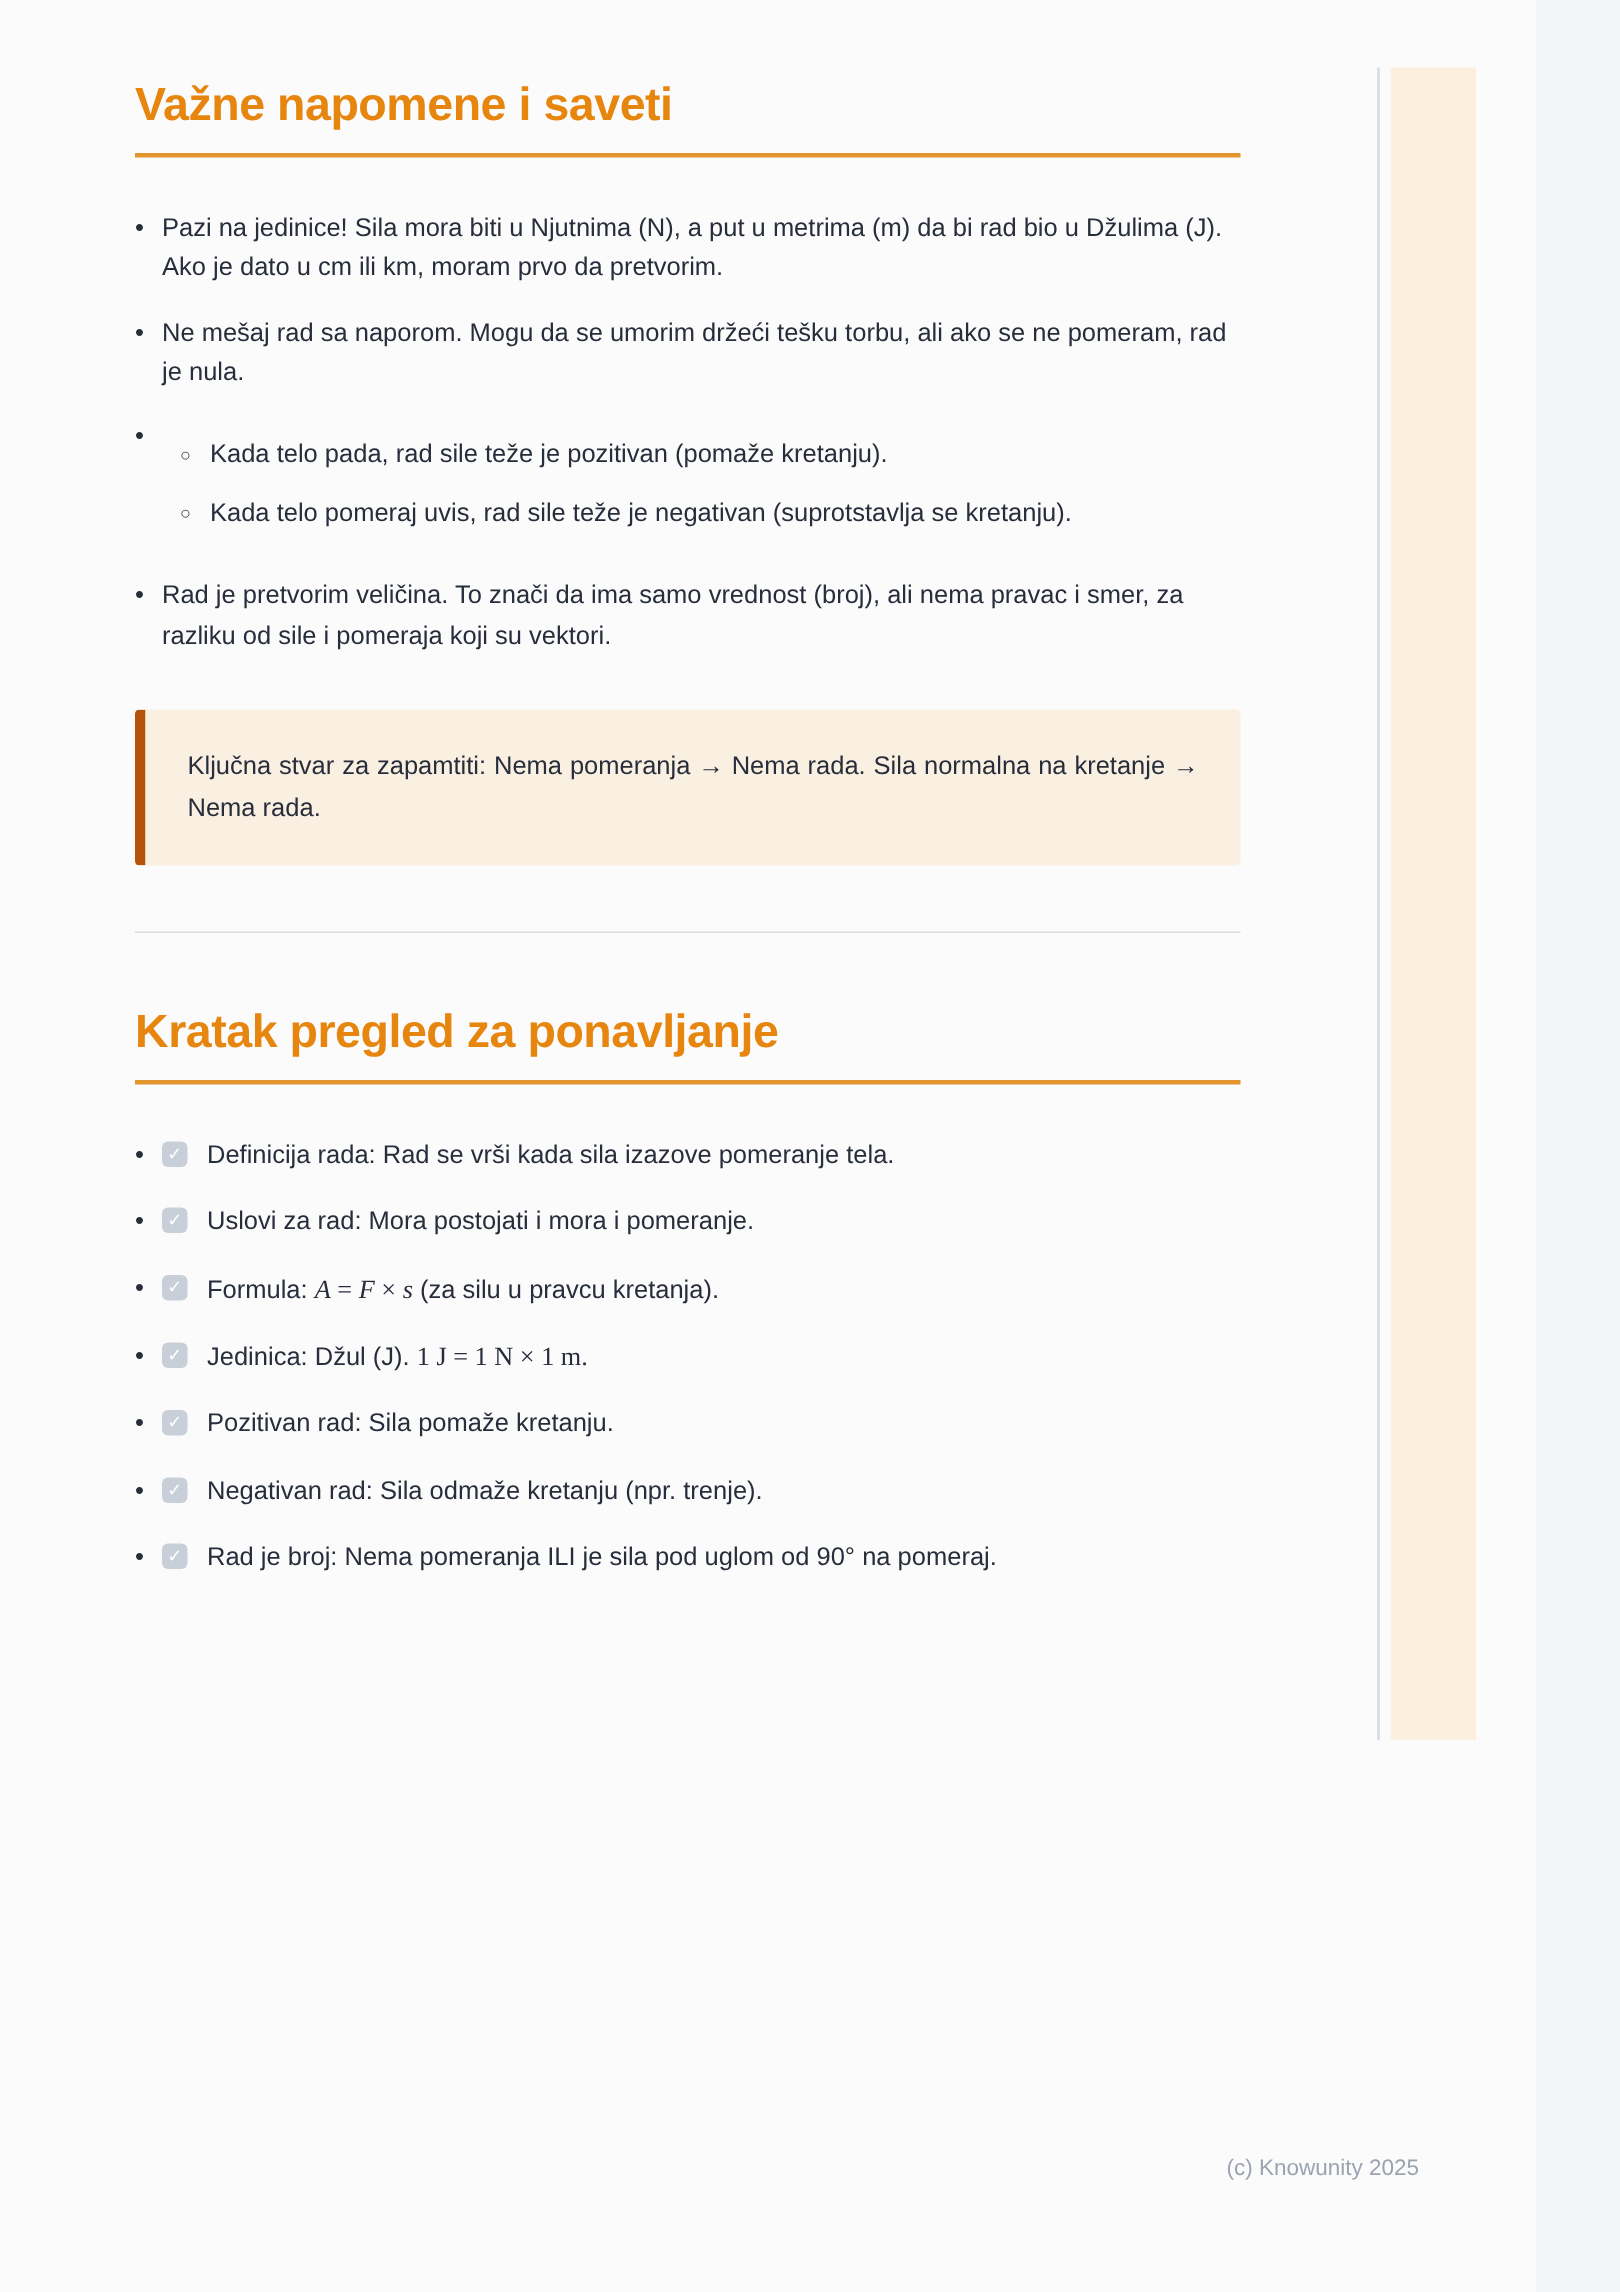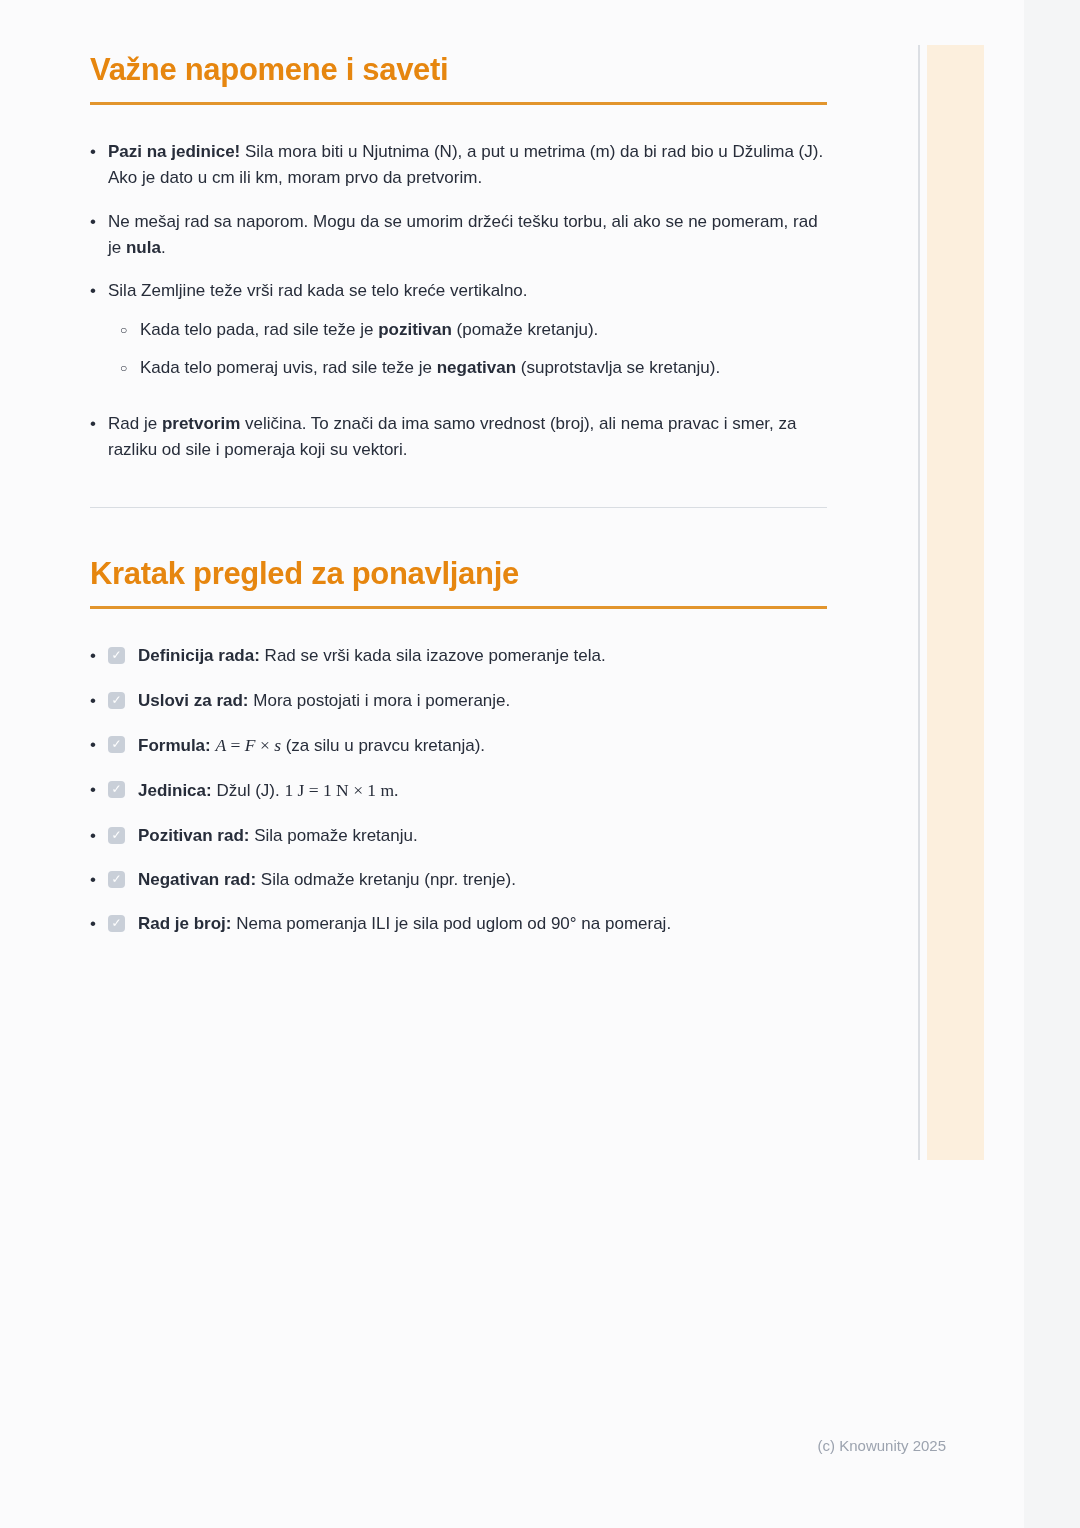--- a/index.html
+++ b/index.html
@@ -54,21 +54,21 @@
     align-items: flex-start;
     margin-bottom: 12px;
   }
   .subrow .submarker {
     flex: 0 0 20px;
     width: 20px;
     font-size: 12px;
     line-height: 2.2;
     color: #272d3a;
   }
-  .b { font-weight: 700; }
+  .b { font-weight: 400; }
   .math { font-family: "Liberation Serif", serif; font-size: 17.5px; }
   .mi { font-family: "Liberation Serif", serif; font-size: 17.5px; font-style: italic; }
   .callout {
     margin-top: 36px;
     background: #faf0e2;
     border-left: 7px solid #b45309;
     border-radius: 3px;
     padding: 24px 28px;
   }
   .callout .ctext {
@@ -138,37 +138,40 @@
           <div class="row">
             <span class="marker">•</span>
             <div class="txt"><span class="b">Pazi na jedinice!</span><span> Sila mora biti u Njutnima (N), a put u metrima (m) da bi rad bio u Džulima (J). Ako je dato u cm ili km, moram prvo da pretvorim.</span></div>
           </div>
           <div class="row">
             <span class="marker">•</span>
             <div class="txt"><span>Ne mešaj rad sa naporom. Mogu da se umorim držeći tešku torbu, ali ako se ne pomeram, rad je </span><span class="b">nula</span><span>.</span></div>
           </div>
           <div class="row">
             <span class="marker">•</span>
-            <div class="txt"><span>Sila Zemljine teže vrši rad kada se telo kreće vertikalno.</span><div class="subrows">
+            <div class="txt"><div class="subrows">
                 <div class="subrow">
                   <span class="submarker">○</span>
                   <div class="txt"><span>Kada telo pada, rad sile teže je </span><span class="b">pozitivan</span><span> (pomaže kretanju).</span></div>
                 </div>
                 <div class="subrow">
                   <span class="submarker">○</span>
                   <div class="txt"><span>Kada telo pomeraj uvis, rad sile teže je </span><span class="b">negativan</span><span> (suprotstavlja se kretanju).</span></div>
                 </div>
               </div></div>
           </div>
           <div class="row">
             <span class="marker">•</span>
             <div class="txt"><span>Rad je </span><span class="b">pretvorim</span><span> veličina. To znači da ima samo vrednost (broj), ali nema pravac i smer, za razliku od sile i pomeraja koji su vektori.</span></div>
           </div>
         </div>
 
+      <div class="callout">
+        <p class="ctext" id="callout-text"><span class="b">Ključna stvar za zapamtiti:</span><span> Nema pomeranja → Nema rada. Sila normalna na kretanje → Nema rada.</span></p>
+      </div>
     </section>
 
     <hr class="divider">
 
     <section>
       <h1 class="section-title">Kratak pregled za ponavljanje</h1>
       <hr class="title-rule">
       <div class="list check-list" id="review-list">
           <div class="row">
             <span class="marker">•</span>

